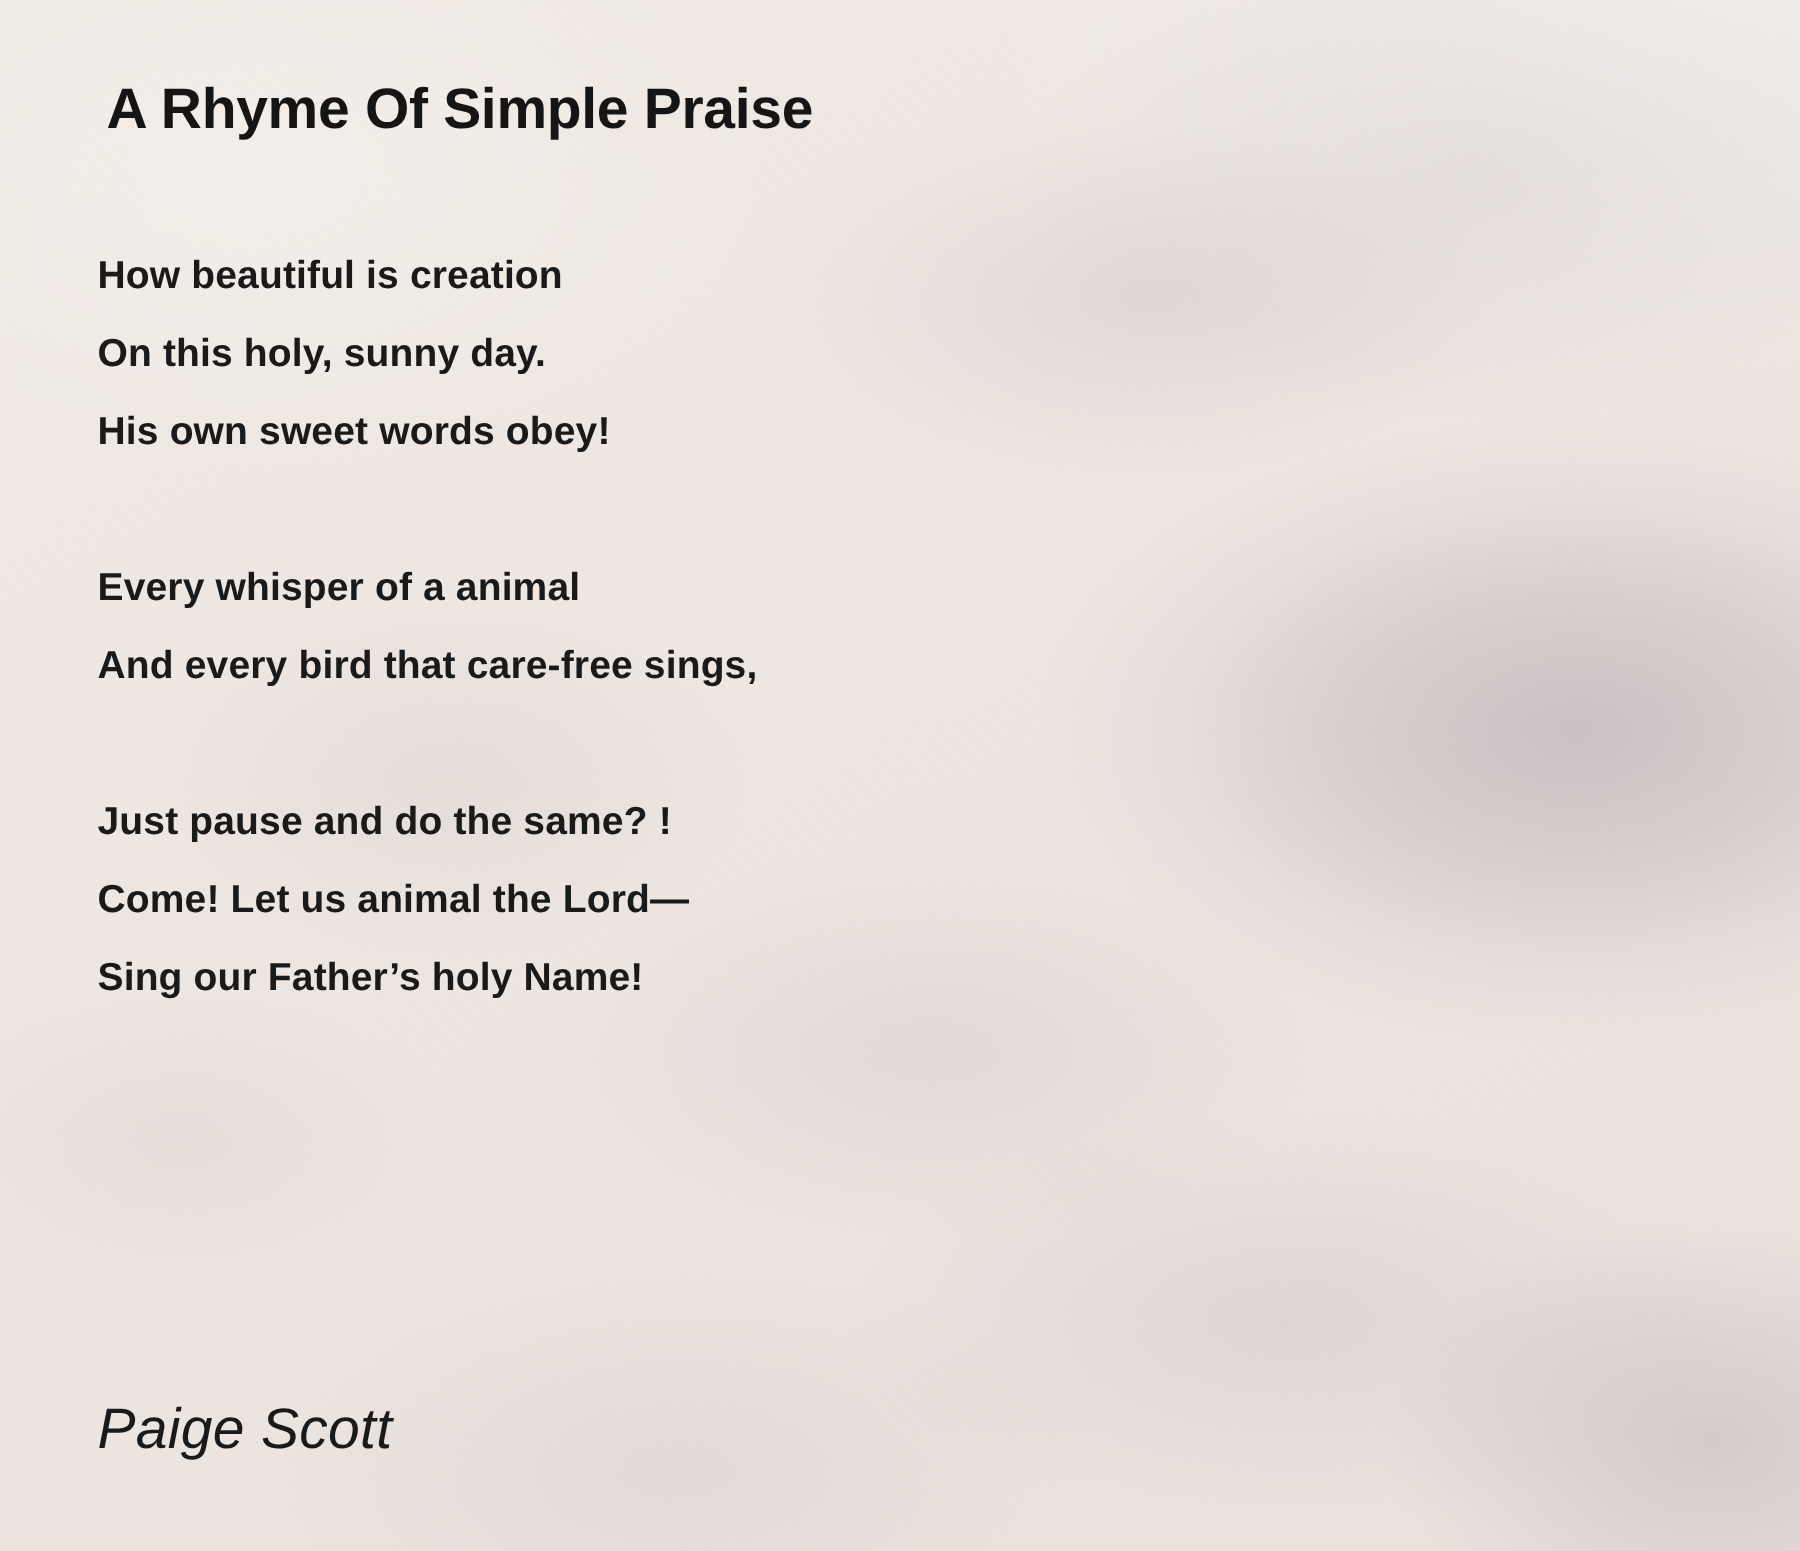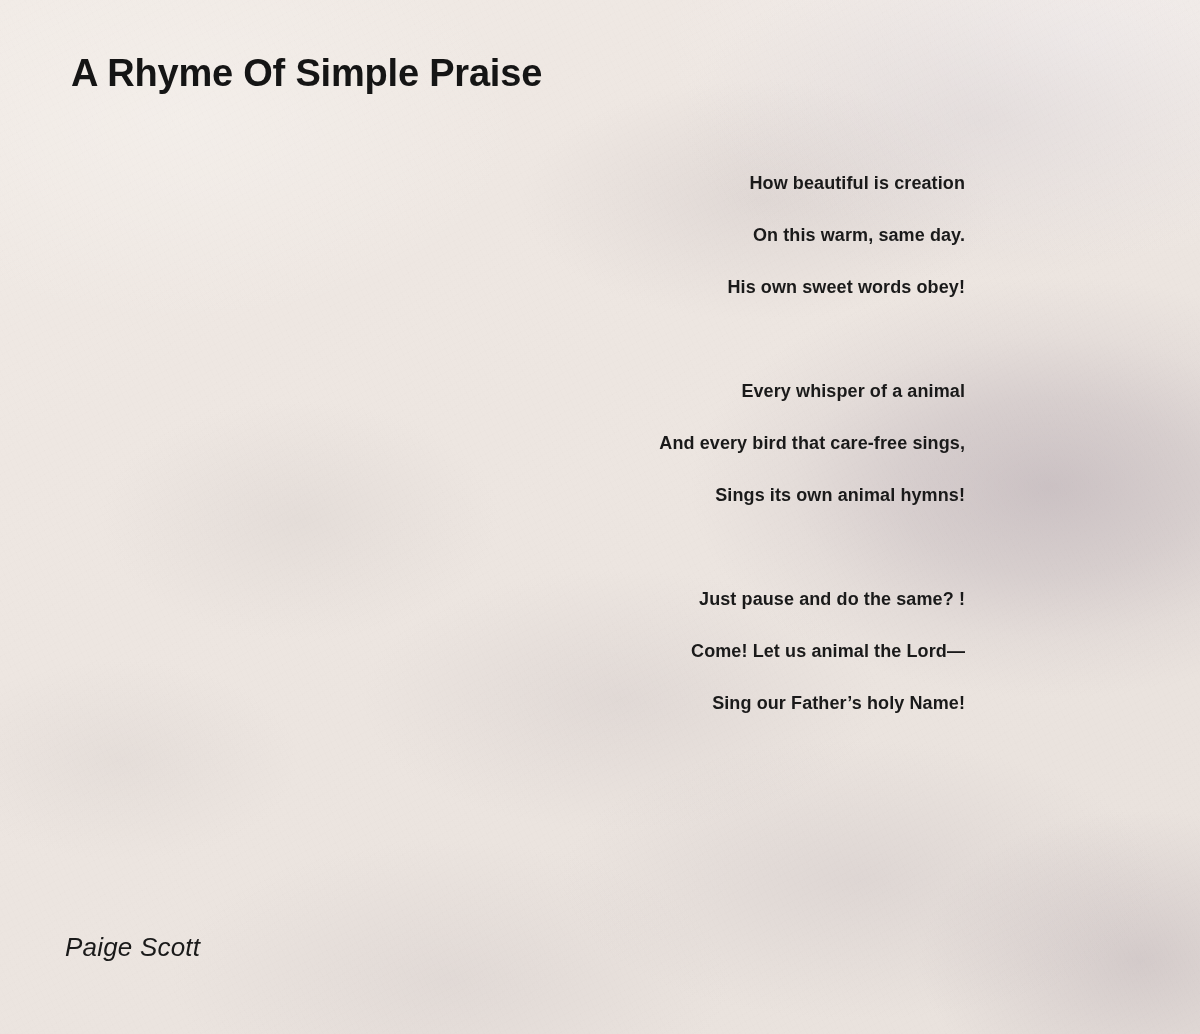--- a/index.html
+++ b/index.html
@@ -15,21 +15,20 @@
     background: #ece5df;
   }
 
   
   .poem-page {
     position: relative;
     width: 1200px;
     height: 1034px;
     overflow: hidden;
     background-color: #ec4899;
-    text-align: right;
   }
 
   
   .paper-texture {
     position: absolute;
     inset: 0;
     pointer-events: none;
     background-image:
       radial-gradient(ellipse 360px 210px at 1050px 487px, rgba(176,164,172,0.55) 0%, rgba(176,164,172,0.34) 42%, rgba(176,164,172,0.12) 72%, rgba(176,164,172,0) 100%),
       radial-gradient(ellipse 300px 160px at 980px 120px, rgba(200,192,196,0.30) 0%, rgba(200,192,196,0) 100%),
@@ -85,33 +84,33 @@
 
   .stanza {
     margin: 0 0 52px 0;
   }
 
   .stanza:last-child {
     margin-bottom: 0;
   }
 
   .poem-line {
-    font-size: 18px;
+    font-size: 26px;
     font-weight: bold;
     line-height: 52px;
     color: #1a1a1a;
     white-space: nowrap;
     letter-spacing: 0.1px;
   }
 
   .poem-author {
     position: absolute;
     left: 0;
     top: 932px;
-    font-size: 26px;
+    font-size: 38px;
     font-style: italic;
     font-weight: normal;
     color: #1a1a1a;
     white-space: nowrap;
     letter-spacing: 0.2px;
   }
 </style>
 </head>
 <body>
 
@@ -121,28 +120,27 @@
   <div class="paper-grain"></div>
 
   <div class="poem-content">
 
     <h1 class="poem-title">A Rhyme Of Simple Praise</h1>
 
     <div class="poem-body">
 
       <div class="stanza">
         <div class="poem-line">How beautiful is creation</div>
-        <div class="poem-line">On this warm, same day.</div>
+        <div class="poem-line">On this holy, sunny day.</div>
         <div class="poem-line">His own sweet words obey!</div>
       </div>
 
       <div class="stanza">
         <div class="poem-line">Every whisper of a animal</div>
         <div class="poem-line">And every bird that care-free sings,</div>
-        <div class="poem-line">Sings its own animal hymns!</div>
       </div>
 
       <div class="stanza">
         <div class="poem-line">Just pause and do the same? !</div>
         <div class="poem-line">Come! Let us animal the Lord—</div>
         <div class="poem-line">Sing our Father’s holy Name!</div>
       </div>
 
     </div>
 

